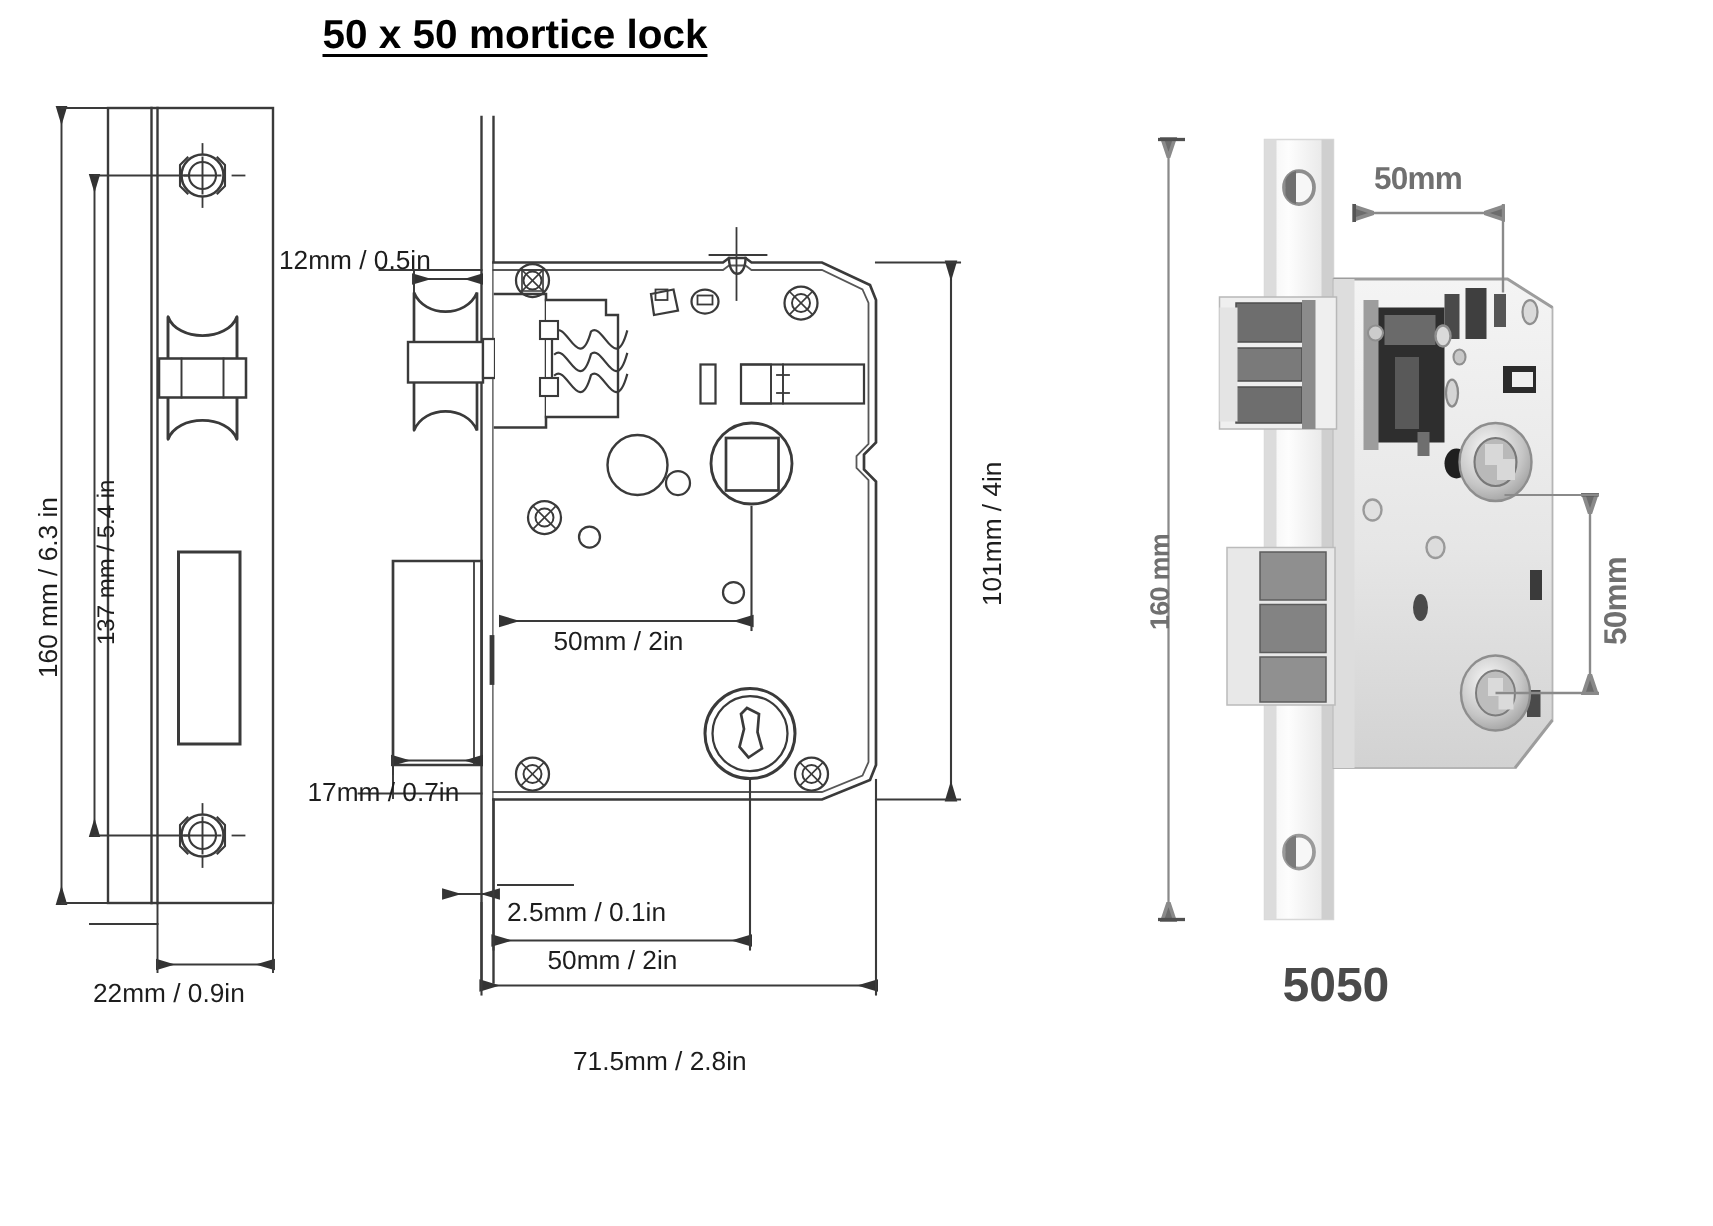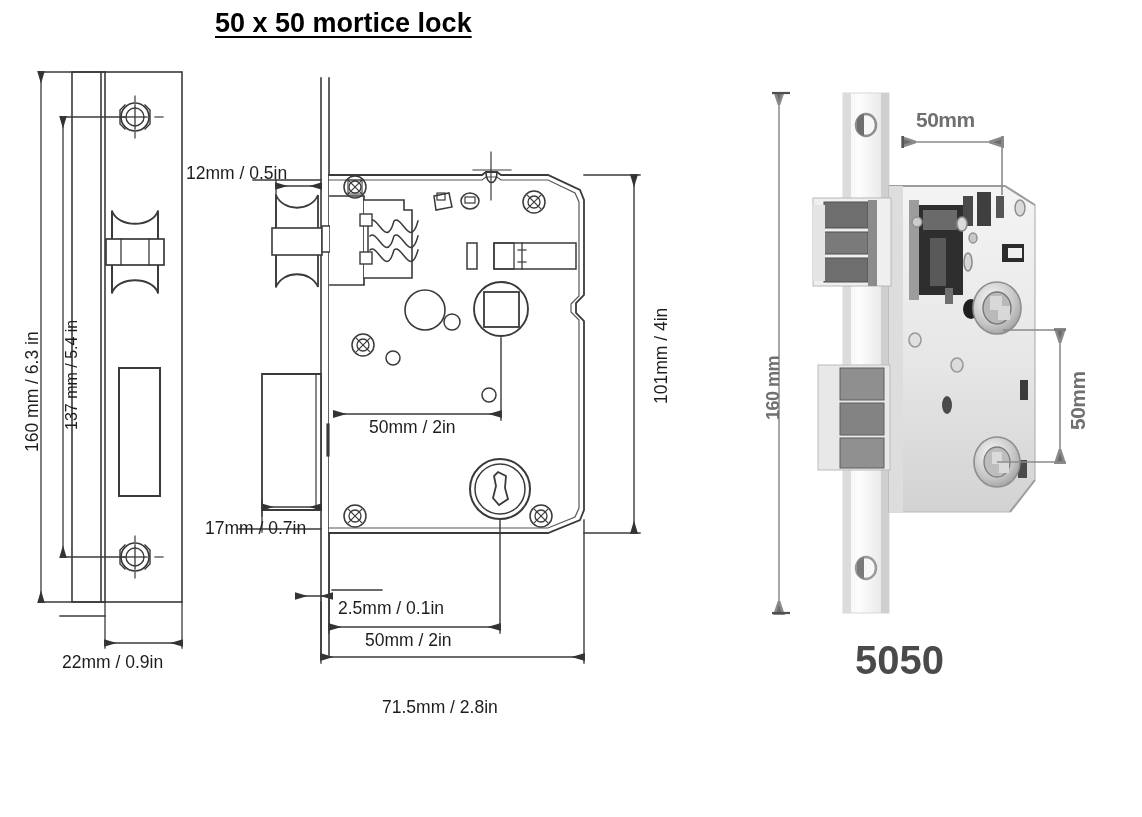--- a/index.html
+++ b/index.html
@@ -54,21 +54,21 @@
     letter-spacing: -0.5px;
   }
   .photo-label.vert {
     transform-origin: 0 0;
     transform: rotate(-90deg);
   }
   .model-label {
     position: absolute;
     left: 855px;
     top: 638px;
-    font-size: 40px;
+    font-size: 32px;
     font-weight: bold;
     color: #4a4a4a;
     letter-spacing: 0px;
     white-space: nowrap;
   }
   svg { display: block; }
   .svg-layer {
     position: absolute;
     left: 0; top: 0;
     width: 1142px;

